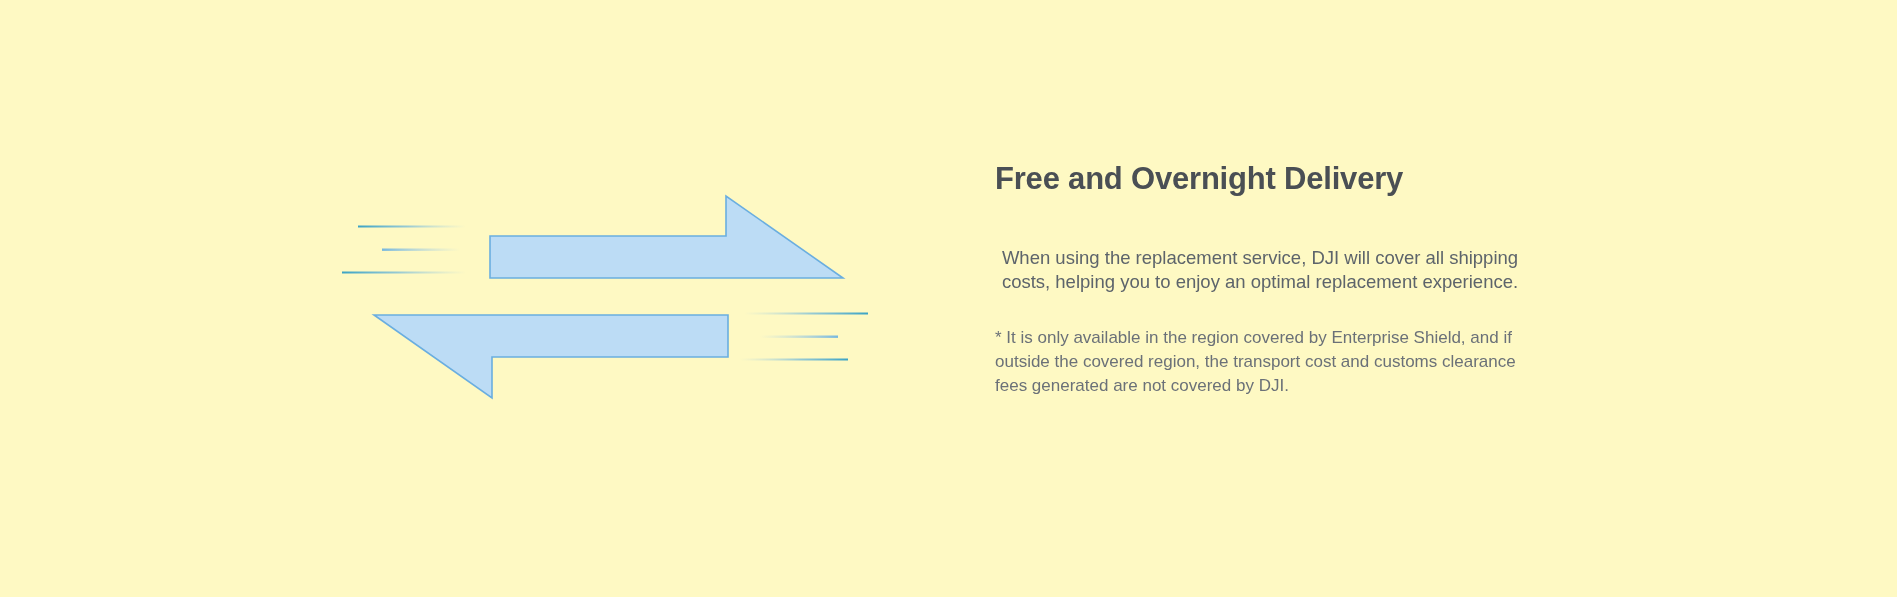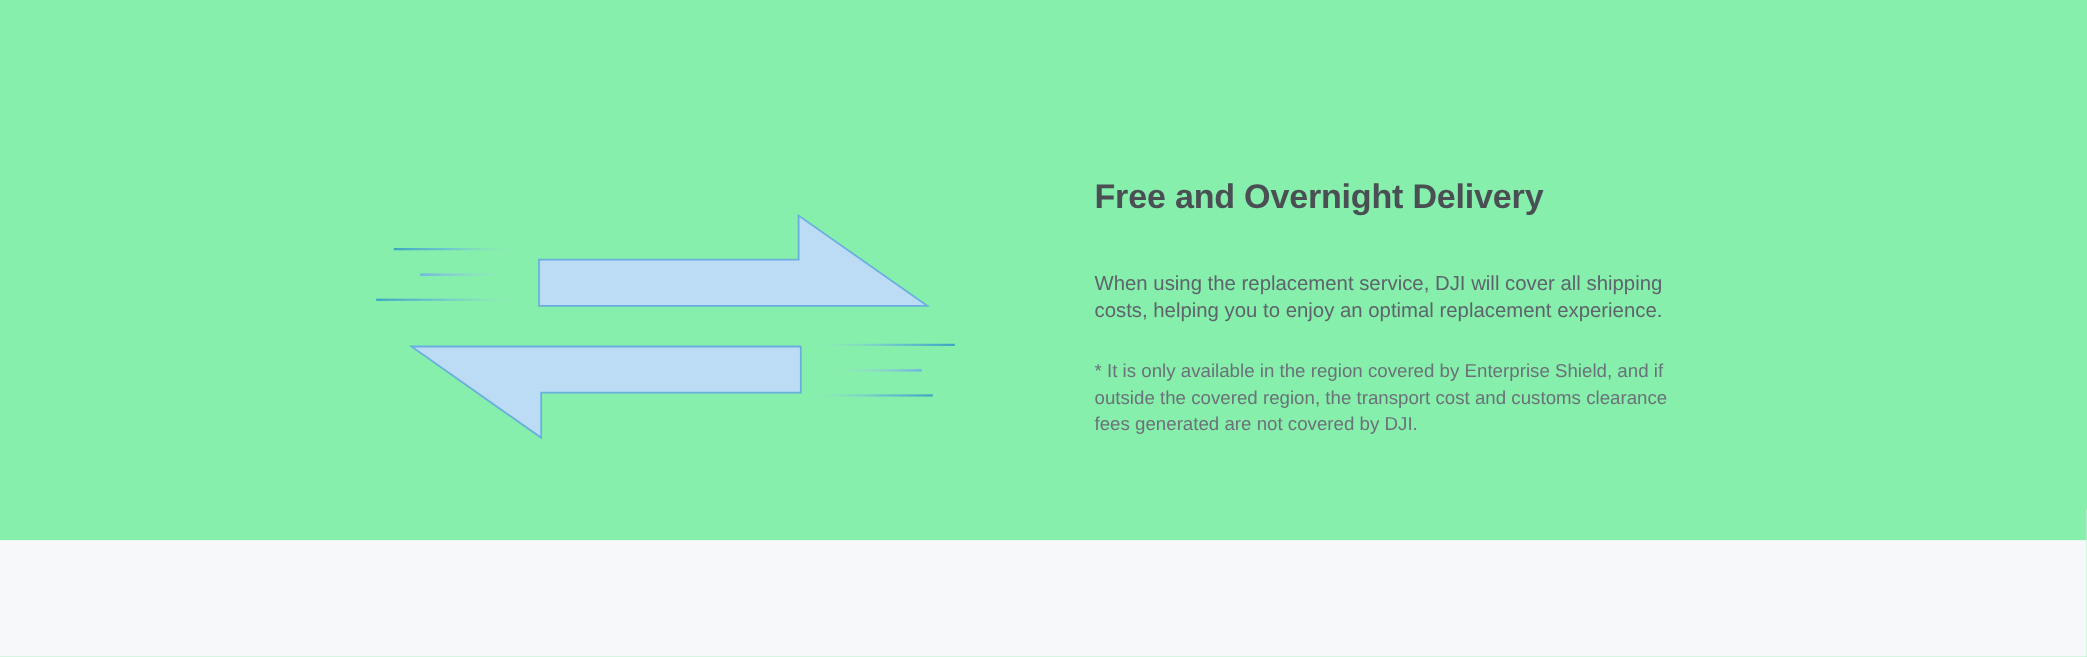--- a/index.html
+++ b/index.html
@@ -10,22 +10,22 @@
     width: 1897px;
     height: 597px;
     background: #f7f8fa;
     font-family: "Liberation Sans", sans-serif;
     overflow: hidden;
   }
 
   .feature-section {
     position: relative;
     width: 1897px;
-    height: 491px;
-    background: #86efac;
+    height: 597px;
+    background: #fef9c3;
   }
 
   
   .illustration {
     position: absolute;
     left: 340px;
     top: 140px;
     width: 560px;
     height: 280px;
   }
@@ -56,20 +56,21 @@
 
   .feature-body {
     margin: 0;
     padding-top: 48px;
     font-family: "Liberation Sans", sans-serif;
     font-size: 18.5px;
     font-weight: 400;
     line-height: 24px;
     color: #5d646b;
     max-width: 530px;
+    text-align: center;
   }
 
   .feature-note {
     margin: 0;
     padding-top: 32px;
     font-family: "Liberation Sans", sans-serif;
     font-size: 17px;
     font-weight: 400;
     line-height: 24px;
     color: #6b7178;

